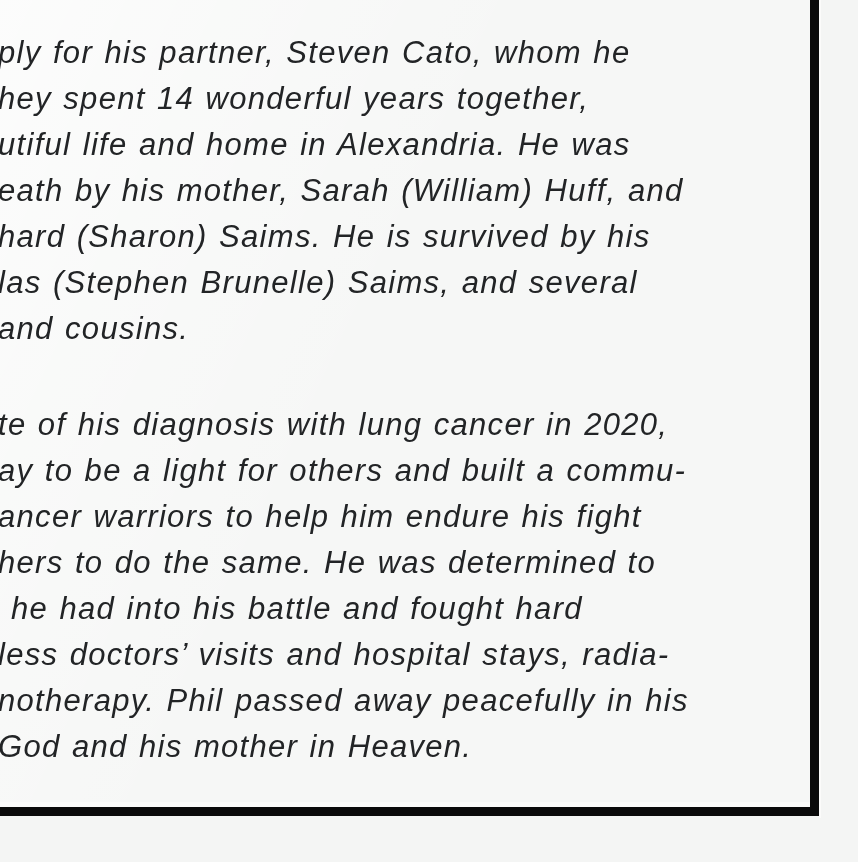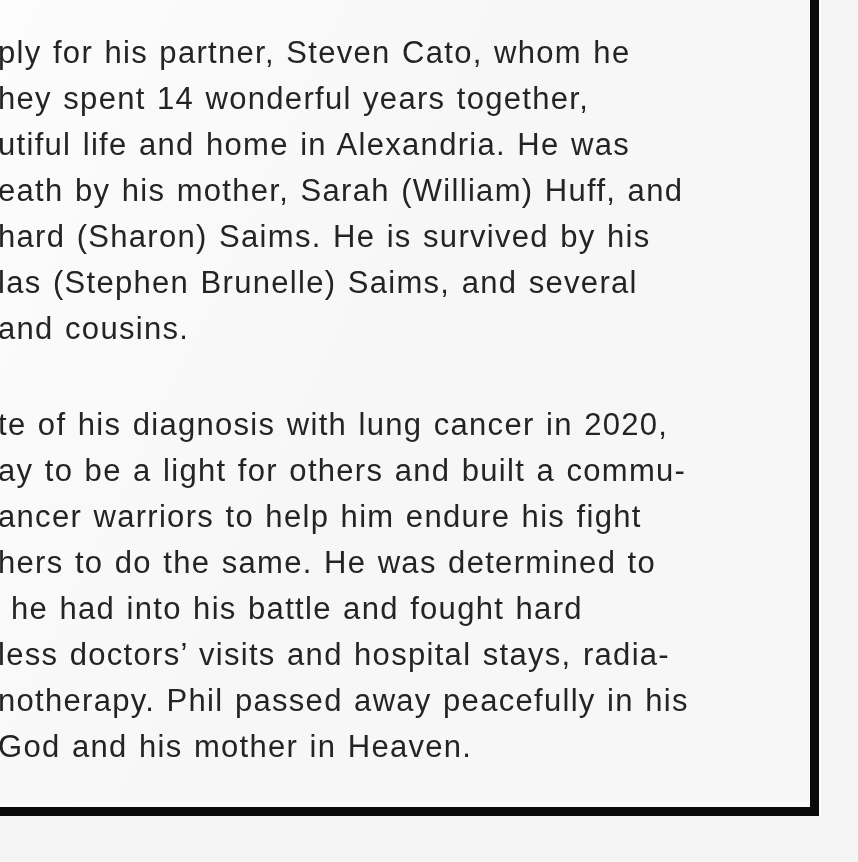--- a/index.html
+++ b/index.html
@@ -17,20 +17,21 @@
   .page {
     position: absolute;
     left: 0;
     top: 0;
     width: 810px;
     height: 807px;
     background:
       linear-gradient(115deg, rgba(255,255,255,0.65) 0%, rgba(255,255,255,0.25) 28%, rgba(255,255,255,0) 46%),
       var(--page-bg, #f6f7f6);
     overflow: hidden;
+    font-style: italic;
   }
   .frame-right {
     position: absolute;
     left: 810px;
     top: 0;
     width: 9px;
     height: 816px;
     background: var(--frame, #0a0a0a);
   }
   .frame-bottom {

